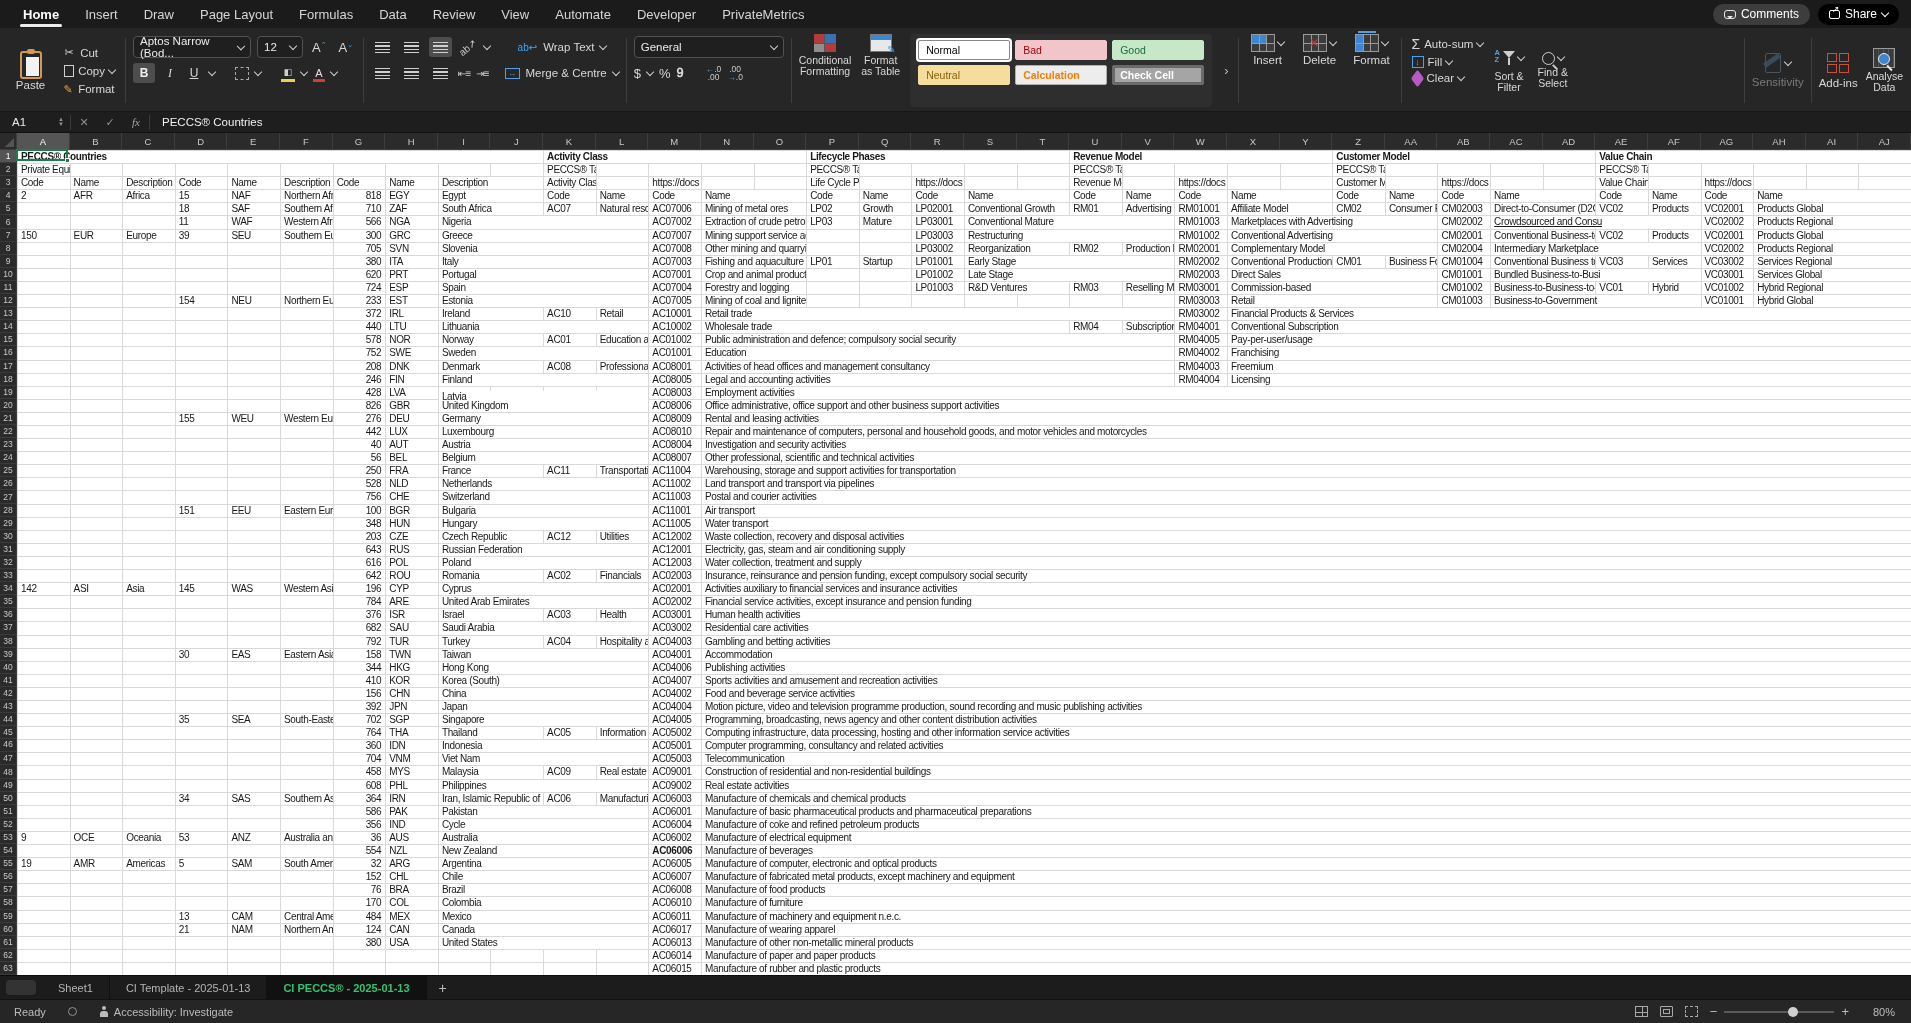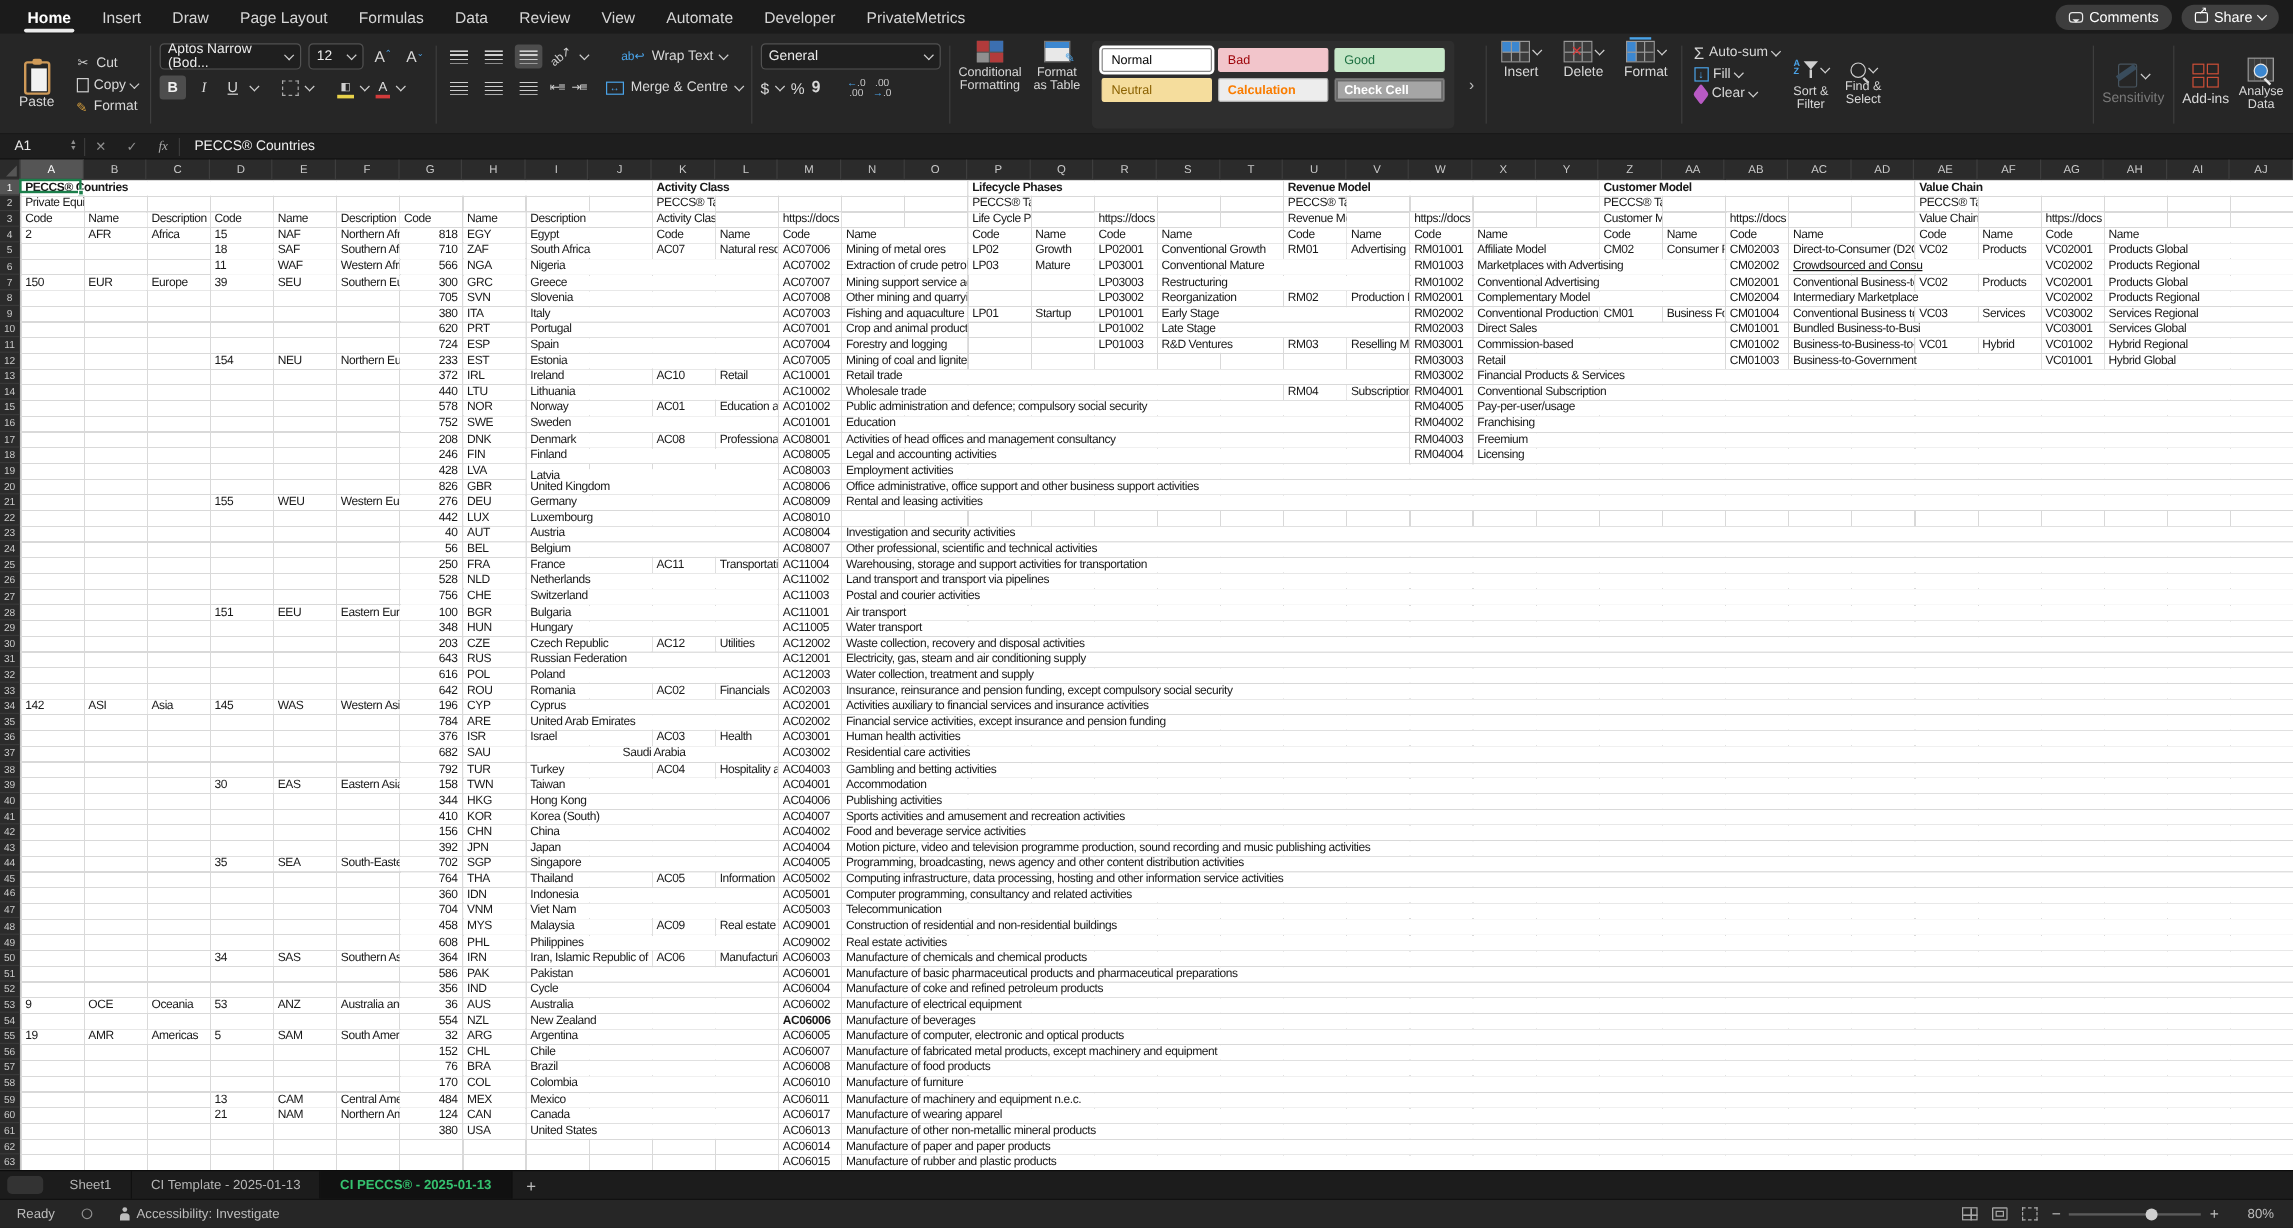--- a/index.html
+++ b/index.html
@@ -8,21 +8,21 @@
   #app{position:relative;width:1911px;height:1023px;background:#1e1e1e;overflow:hidden;}
 
   
   #menubar{position:absolute;top:0;left:0;width:1911px;height:28px;background:#1b1b1b;display:flex;align-items:center;padding-left:10px;}
   .mtab{color:#d6d6d6;font-size:13px;padding:0 13px;height:28px;display:flex;align-items:center;position:relative;cursor:default;}
   .mtab.active{color:#fff;font-weight:bold;}
   .mtab.active:after{content:"";position:absolute;left:10px;right:10px;bottom:1px;height:3px;background:#ececec;border-radius:2px;}
   #menubar-right{margin-left:auto;display:flex;align-items:center;gap:8px;padding-right:12px;}
   .pill{height:21px;border-radius:11px;display:flex;align-items:center;font-size:12px;color:#fff;padding:0 11px;gap:5px;}
   #comments-btn{background:#3d3d3d;}
-  #share-btn{background:#404040;}
+  #share-btn{background:#000000;}
   .bubble-ic{width:12px;height:9px;border:1.3px solid #e8e8e8;border-radius:3px;position:relative;}
   .bubble-ic:after{content:"";position:absolute;left:2px;bottom:-4px;border:3px solid transparent;border-top-color:#e8e8e8;}
   .share-ic{width:11px;height:9px;border:1.3px solid #fff;border-radius:2px;position:relative;}
   .share-ic:after{content:"↗";position:absolute;top:-7px;left:2px;font-size:9px;color:#fff;}
   .chev{width:6px;height:6px;border-right:1.4px solid #cfcfcf;border-bottom:1.4px solid #cfcfcf;transform:rotate(45deg);margin-top:-3px;display:inline-block;}
   #share-btn .chev{border-color:#fff;}
 
   
   #ribbon{position:absolute;top:28px;left:0;width:1911px;height:84px;background:#262626;display:flex;align-items:stretch;padding:4px 4px 2px 4px;border-bottom:1px solid #171717;}
   .rsep{width:1px;background:#3e3e3e;margin:6px 3px;}
@@ -818,20 +818,21 @@
         <div class="cell" style="left: 264.056px; top: 262.905px; width: 51.6111px; height: 12.0952px;">Western Europe</div>
         <div class="cell num" style="left: 316.667px; top: 262.905px; width: 51.6111px; height: 12.0952px;">276</div>
         <div class="cell" style="left: 369.278px; top: 262.905px; width: 51.6111px; height: 12.0952px;">DEU</div>
         <div class="cell" style="left: 421.889px; top: 262.905px; width: 209.444px; height: 12.0952px;">Germany</div>
         <div class="cell" style="left: 632.333px; top: 262.905px; width: 51.6111px; height: 12.0952px;">AC08009</div>
         <div class="cell" style="left: 684.944px; top: 262.905px; width: 1209.06px; height: 12.0952px;">Rental and leasing activities</div>
         <div class="cell num" style="left: 316.667px; top: 276px; width: 51.6111px; height: 12.0952px;">442</div>
         <div class="cell" style="left: 369.278px; top: 276px; width: 51.6111px; height: 12.0952px;">LUX</div>
         <div class="cell" style="left: 421.889px; top: 276px; width: 209.444px; height: 12.0952px;">Luxembourg</div>
         <div class="cell" style="left: 632.333px; top: 276px; width: 51.6111px; height: 12.0952px;">AC08010</div>
+        <div class="cell" style="left: 684.944px; top: 276px; width: 1209.06px; height: 12.0952px;">Repair and maintenance of computers, personal and household goods, and motor vehicles and motorcycles</div>
         <div class="cell num" style="left: 316.667px; top: 289.095px; width: 51.6111px; height: 12.0952px;">40</div>
         <div class="cell" style="left: 369.278px; top: 289.095px; width: 51.6111px; height: 12.0952px;">AUT</div>
         <div class="cell" style="left: 421.889px; top: 289.095px; width: 209.444px; height: 12.0952px;">Austria</div>
         <div class="cell" style="left: 632.333px; top: 289.095px; width: 51.6111px; height: 12.0952px;">AC08004</div>
         <div class="cell" style="left: 684.944px; top: 289.095px; width: 1209.06px; height: 12.0952px;">Investigation and security activities</div>
         <div class="cell num" style="left: 316.667px; top: 302.19px; width: 51.6111px; height: 12.0952px;">56</div>
         <div class="cell" style="left: 369.278px; top: 302.19px; width: 51.6111px; height: 12.0952px;">BEL</div>
         <div class="cell" style="left: 421.889px; top: 302.19px; width: 209.444px; height: 12.0952px;">Belgium</div>
         <div class="cell" style="left: 632.333px; top: 302.19px; width: 51.6111px; height: 12.0952px;">AC08007</div>
         <div class="cell" style="left: 684.944px; top: 302.19px; width: 1209.06px; height: 12.0952px;">Other professional, scientific and technical activities</div>
@@ -907,21 +908,21 @@
         <div class="cell" style="left: 684.944px; top: 446.238px; width: 1209.06px; height: 12.0952px;">Financial service activities, except insurance and pension funding</div>
         <div class="cell num" style="left: 316.667px; top: 459.333px; width: 51.6111px; height: 12.0952px;">376</div>
         <div class="cell" style="left: 369.278px; top: 459.333px; width: 51.6111px; height: 12.0952px;">ISR</div>
         <div class="cell" style="left: 421.889px; top: 459.333px; width: 104.222px; height: 12.0952px;">Israel</div>
         <div class="cell" style="left: 527.111px; top: 459.333px; width: 51.6111px; height: 12.0952px;">AC03</div>
         <div class="cell" style="left: 579.722px; top: 459.333px; width: 51.6111px; height: 12.0952px;">Health</div>
         <div class="cell" style="left: 632.333px; top: 459.333px; width: 51.6111px; height: 12.0952px;">AC03001</div>
         <div class="cell" style="left: 684.944px; top: 459.333px; width: 1209.06px; height: 12.0952px;">Human health activities</div>
         <div class="cell num" style="left: 316.667px; top: 472.429px; width: 51.6111px; height: 12.0952px;">682</div>
         <div class="cell" style="left: 369.278px; top: 472.429px; width: 51.6111px; height: 12.0952px;">SAU</div>
-        <div class="cell" style="left: 421.889px; top: 472.429px; width: 209.444px; height: 12.0952px; text-align: center;">Saudi Arabia</div>
+        <div class="cell" style="left: 421.889px; top: 472.429px; width: 209.444px; height: 12.0952px;">Saudi Arabia</div>
         <div class="cell" style="left: 632.333px; top: 472.429px; width: 51.6111px; height: 12.0952px;">AC03002</div>
         <div class="cell" style="left: 684.944px; top: 472.429px; width: 1209.06px; height: 12.0952px;">Residential care activities</div>
         <div class="cell num" style="left: 316.667px; top: 485.524px; width: 51.6111px; height: 12.0952px;">792</div>
         <div class="cell" style="left: 369.278px; top: 485.524px; width: 51.6111px; height: 12.0952px;">TUR</div>
         <div class="cell" style="left: 421.889px; top: 485.524px; width: 104.222px; height: 12.0952px;">Turkey</div>
         <div class="cell" style="left: 527.111px; top: 485.524px; width: 51.6111px; height: 12.0952px;">AC04</div>
         <div class="cell" style="left: 579.722px; top: 485.524px; width: 51.6111px; height: 12.0952px;">Hospitality and entertainment</div>
         <div class="cell" style="left: 632.333px; top: 485.524px; width: 51.6111px; height: 12.0952px;">AC04003</div>
         <div class="cell" style="left: 684.944px; top: 485.524px; width: 1209.06px; height: 12.0952px;">Gambling and betting activities</div>
         <div class="cell" style="left: 158.833px; top: 498.619px; width: 51.6111px; height: 12.0952px;">30</div>

